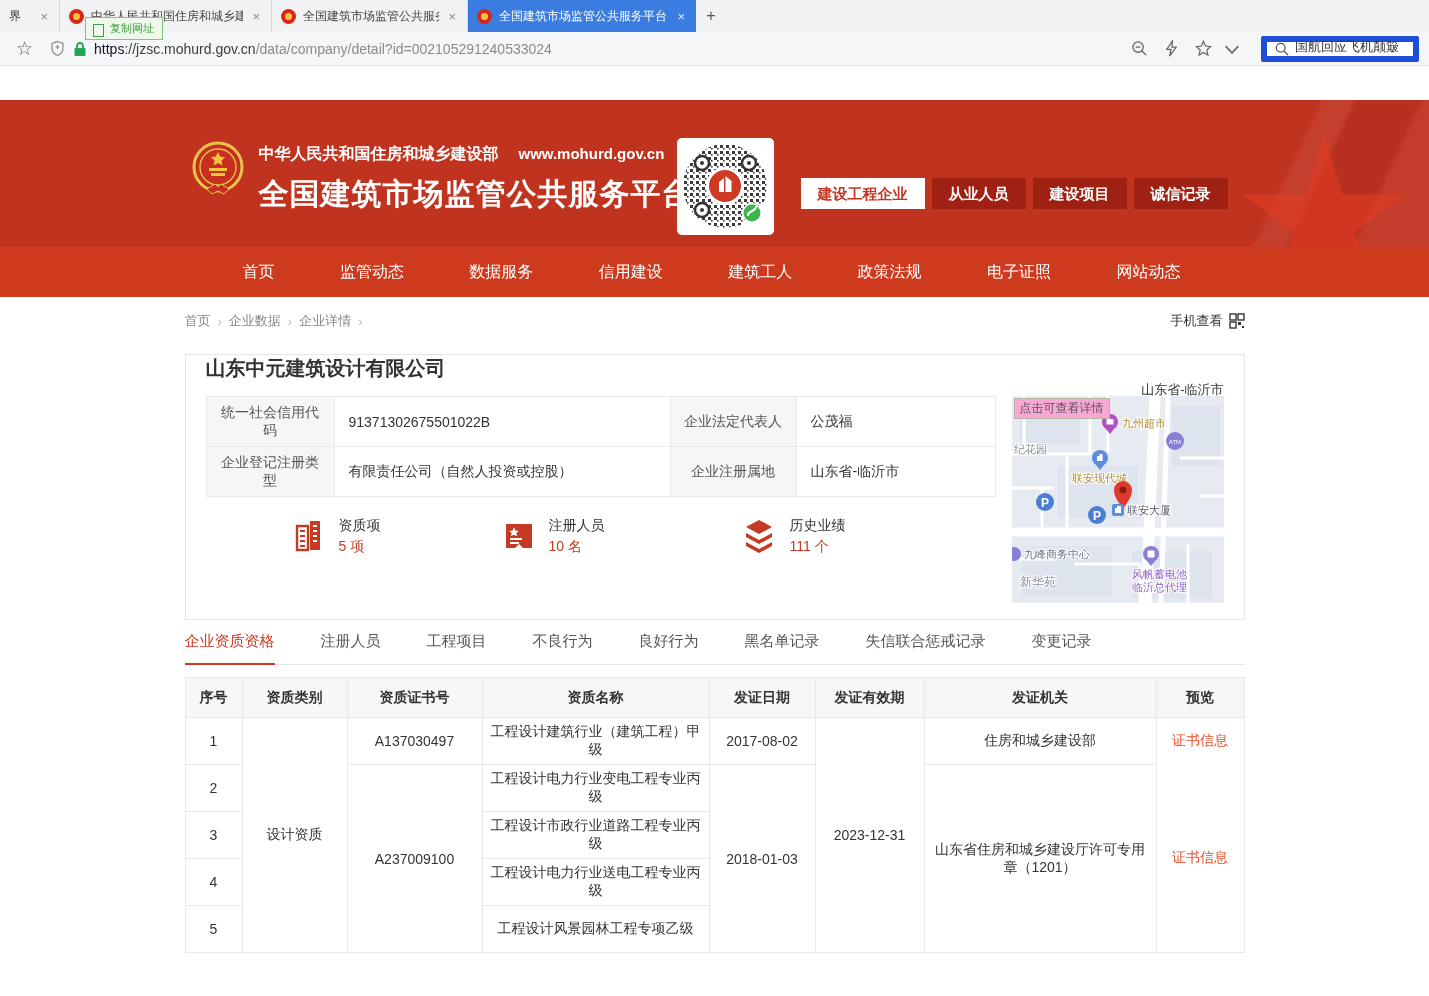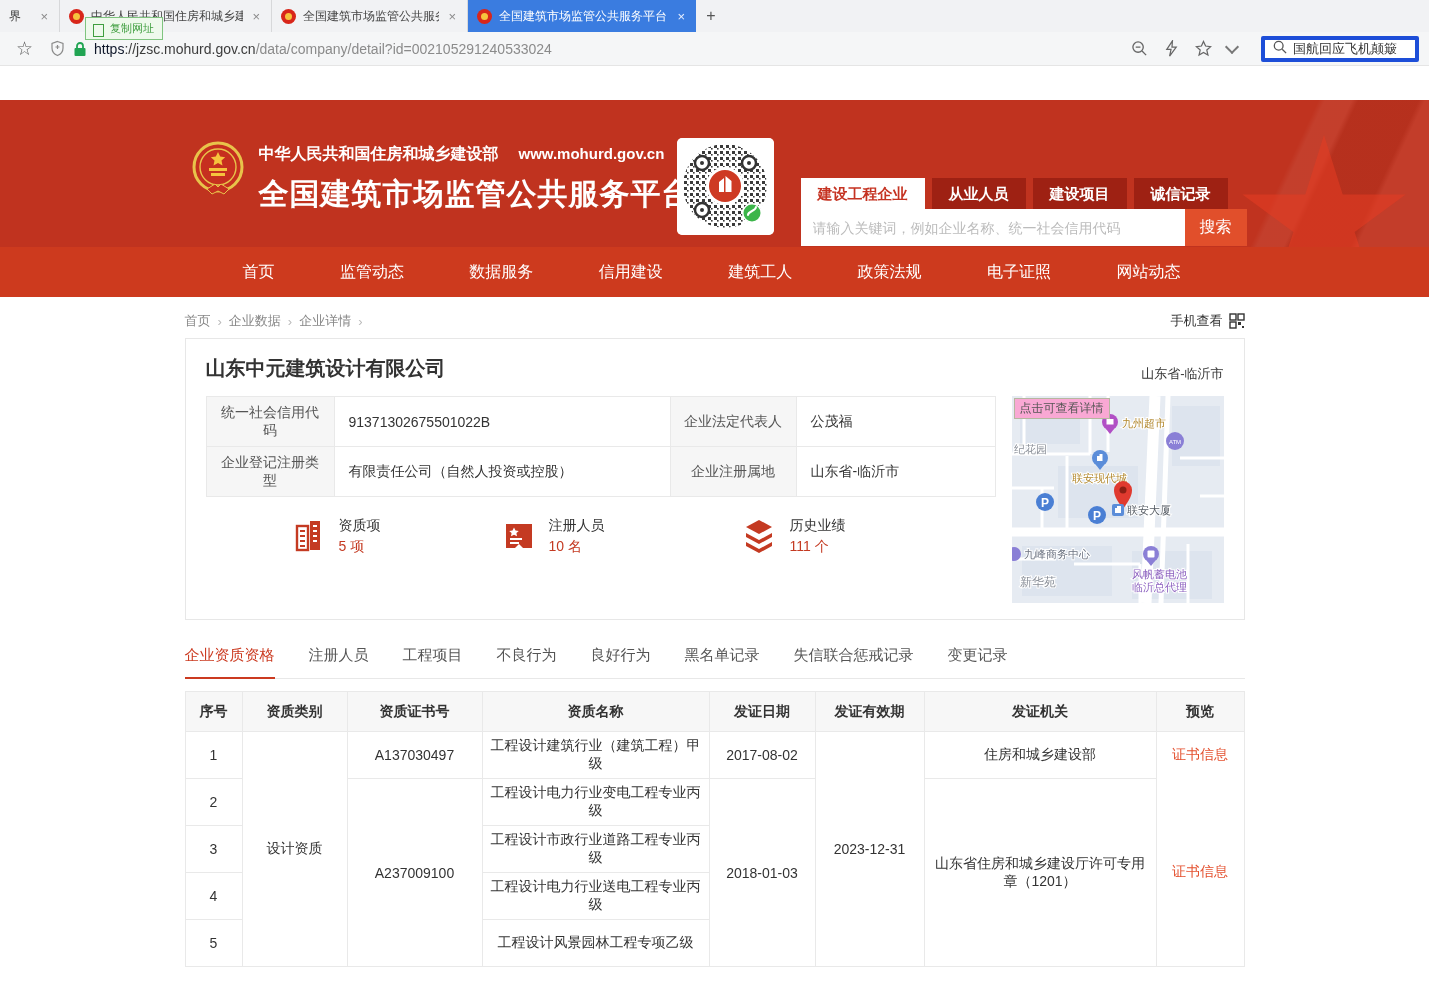--- a/index.html
+++ b/index.html
@@ -25,21 +25,21 @@
   .urlrow { height:34px; background:#f5f6f7; border-bottom:1px solid #e5e5e5; display:flex; align-items:center; padding:0 10px; }
   .bm-star { font-size:19px; color:#5a5a5a; margin:0 16px 0 6px; cursor:pointer; }
   .urlbox { display:flex; align-items:center; gap:7px; flex:1; }
   .url-text { font-size:14px; }
   .url-text .scheme { color:#0f172a; }
   .url-text .host { color:#3c3c3c; }
   .url-text .path { color:#8b8b8b; }
   .url-icons { display:flex; align-items:center; gap:15px; margin-right:24px; color:#666; }
   .url-icons .ic { width:17px; height:17px; cursor:pointer; }
   .chev { width:10px; height:10px; border-right:2px solid #777; border-bottom:2px solid #777; transform:rotate(45deg); margin-top:-4px; cursor:pointer; }
-  .hotbox { width:158px; height:26px; background:#fff; border:4px solid #1d4ed8; border-radius:2px; display:flex; align-items:flex-start; gap:6px; padding:0 8px; }
+  .hotbox { width:158px; height:26px; background:#fff; border:6px solid #1d4ed8; border-radius:2px; display:flex; align-items:flex-end; gap:6px; padding:0 8px; }
   .hotbox span { font-size:13px; color:#333; white-space:nowrap; }
 
   .white-gap { height:34px; background:#fff; }
 
   
   .site-header { height:147px; background:#c0331f; position:relative; overflow:hidden; }
   .site-header .streak { position:absolute; right:-60px; top:-40px; width:520px; height:320px;
      background:linear-gradient(115deg, rgba(255,255,255,0) 55%, rgba(255,255,255,0.06) 56%, rgba(255,255,255,0.06) 60%, rgba(0,0,0,0.05) 61%, rgba(0,0,0,0.05) 70%, rgba(255,255,255,0.05) 71%); }
   .big-star { position:absolute; right:20px; top:35px; width:170px; height:170px; background:rgba(230,60,35,0.55);
      clip-path:polygon(50% 0%,61% 35%,98% 35%,68% 57%,79% 91%,50% 70%,21% 91%,32% 57%,2% 35%,39% 35%); }
@@ -64,38 +64,38 @@
   .nav ul { width:1060px; margin:0 auto; height:100%; display:flex; align-items:center; justify-content:space-between; list-style:none; padding:0 64px 0 58px; }
   .nav li { color:#fff; font-size:16px; cursor:pointer; white-space:nowrap; }
 
   
   .content { width:1060px; margin:0 auto; }
   .crumbrow { display:flex; align-items:center; margin-top:15px; font-size:13px; color:#888; }
   .crumbrow .bc a { color:#888; text-decoration:none; cursor:pointer; }
   .crumbrow .sep { margin:0 7px; color:#bbb; }
   .crumbrow .right { margin-left:auto; display:flex; align-items:center; gap:6px; color:#333; cursor:pointer; }
 
-  .card { border:1px solid #e7e7e7; margin-top:8px; padding:16px 20px 16px 20px; position:relative; }
+  .card { border:1px solid #e7e7e7; margin-top:24px; padding:0 20px 16px 20px; position:relative; }
   .cname { font-size:20px; font-weight:bold; color:#333; }
   .cregion { position:absolute; right:20px; top:26px; font-size:13px; color:#333; }
   .cbody { display:flex; margin-top:14px; }
   .cleft { width:790px; }
   .itable { width:100%; border-collapse:collapse; table-layout:fixed; }
   .itable td { border:1px solid #e9e9e9; font-size:14px; height:50px; padding:6px 14px; }
   .itable td.lbl { background:#f6f6f6; color:#555; text-align:center; width:128px; padding:6px 8px; }
   .itable td.val { color:#333; }
   .stats { display:flex; margin-top:18px; align-items:center; }
   .stat { display:flex; align-items:center; gap:12px; }
   .stat .txt { font-size:14px; color:#333; line-height:1.5; }
   .stat .num { color:#c43a22; }
   .s1 { margin-left:85px; } .s2 { margin-left:120px; } .s3 { margin-left:135px; }
   .mapbox { width:212px; height:207px; margin-left:auto; position:relative; background:#e6ebf2; }
   .map-tip { position:absolute; left:2px; top:2px; background:#f9a8d4; border:1px solid #b6b6a0; color:#555; font-size:12px; padding:1px 5px; z-index:5; }
 
-  .dtabs { display:flex; gap:34px; margin-top:26px; border-bottom:1px solid #e8e8e8; }
+  .dtabs { display:flex; gap:46px; margin-top:12px; border-bottom:1px solid #e8e8e8; }
   .dtab { font-size:15px; color:#555; padding-bottom:12px; cursor:pointer; white-space:nowrap; }
   .dtab.on { color:#cb3a20; border-bottom:2px solid #cb3a20; margin-bottom:-1px; }
 
   .qtable { width:100%; border-collapse:collapse; table-layout:fixed; margin-top:12px; border:1px solid #e9e9e9; }
   .qtable th { background:#f7f7f7; font-size:14px; color:#333; height:40px; border:1px solid #e9e9e9; font-weight:bold; }
   .qtable td { font-size:14px; color:#333; height:47px; text-align:center; border:1px solid #e9e9e9; padding:4px 6px; }
   .qtable td.nb { border-bottom:none; }
   .qtable td.nt { border-top:none; }
   .qtable a.cert { color:#e4502e; text-decoration:none; cursor:pointer; }
 
@@ -212,24 +212,20 @@
       <circle cx="75" cy="75" r="8.5" fill="#3cb54a"></circle>
       <path d="M71 77 c0-4 8-4 8-8" stroke="#fff" stroke-width="2" fill="none" stroke-linecap="round"></path>
     </svg>
 
     <div class="searchmod">
       <div class="stabs">
         <div class="stab on">建设工程企业</div>
         <div class="stab">从业人员</div>
         <div class="stab">建设项目</div>
         <div class="stab">诚信记录</div>
-      </div>
-      <div class="srow">
-        <input type="text" placeholder="请输入关键词，例如企业名称、统一社会信用代码" style="">
-        <button class="sbtn">搜索</button>
       </div>
     </div>
   </div>
 </div>
 
 <div class="nav">
   <ul>
     <li>首页</li>
     <li>监管动态</li>
     <li>数据服务</li>

